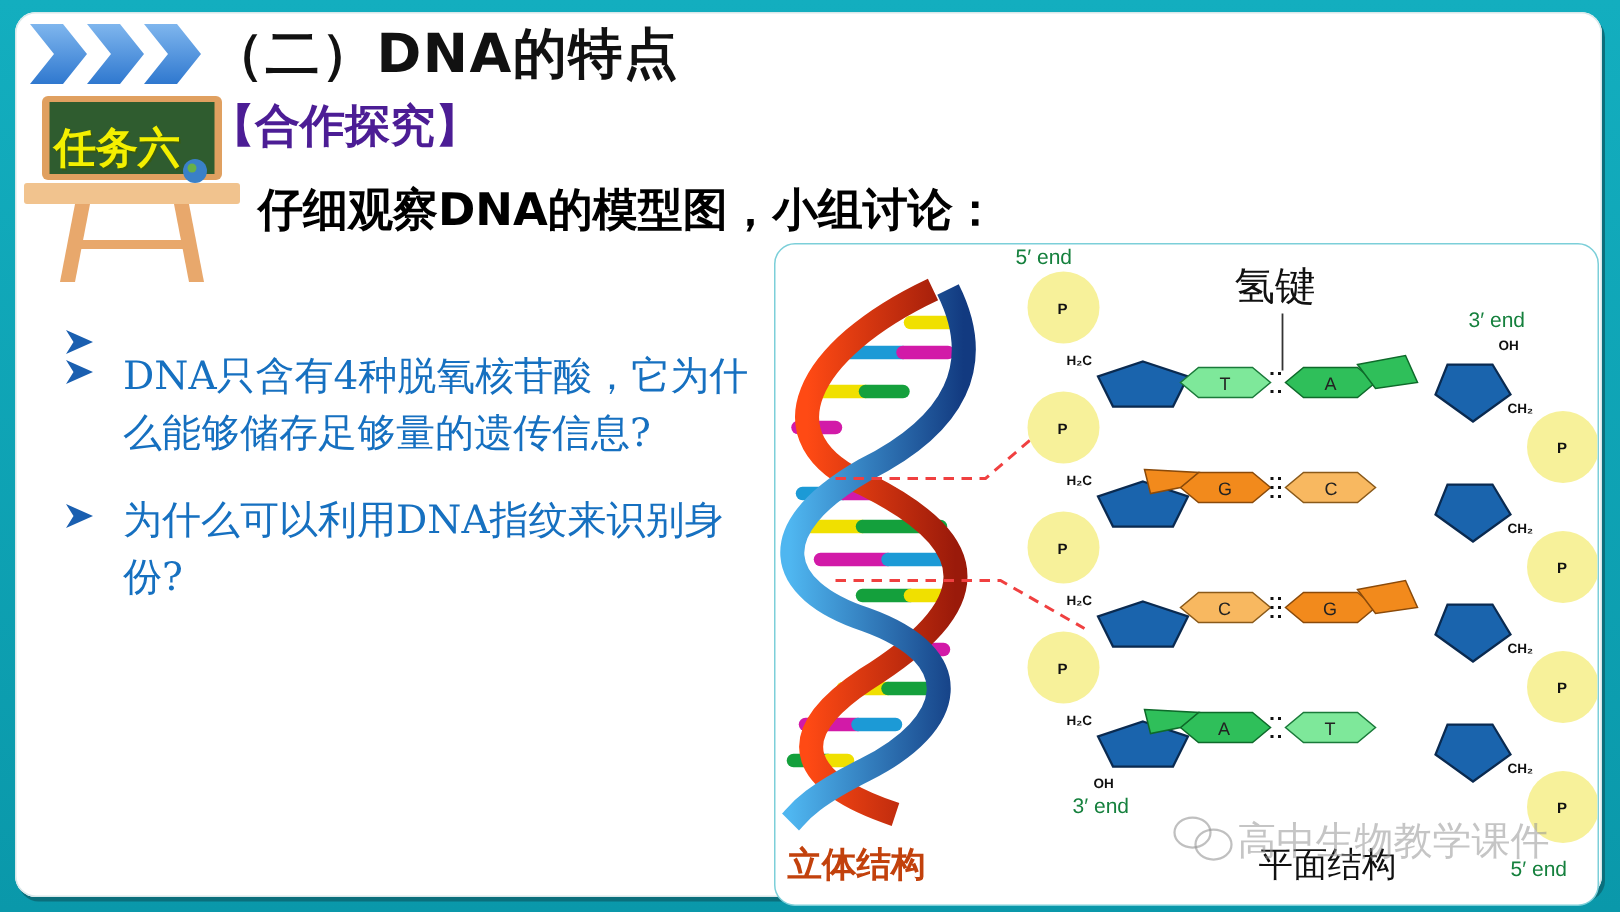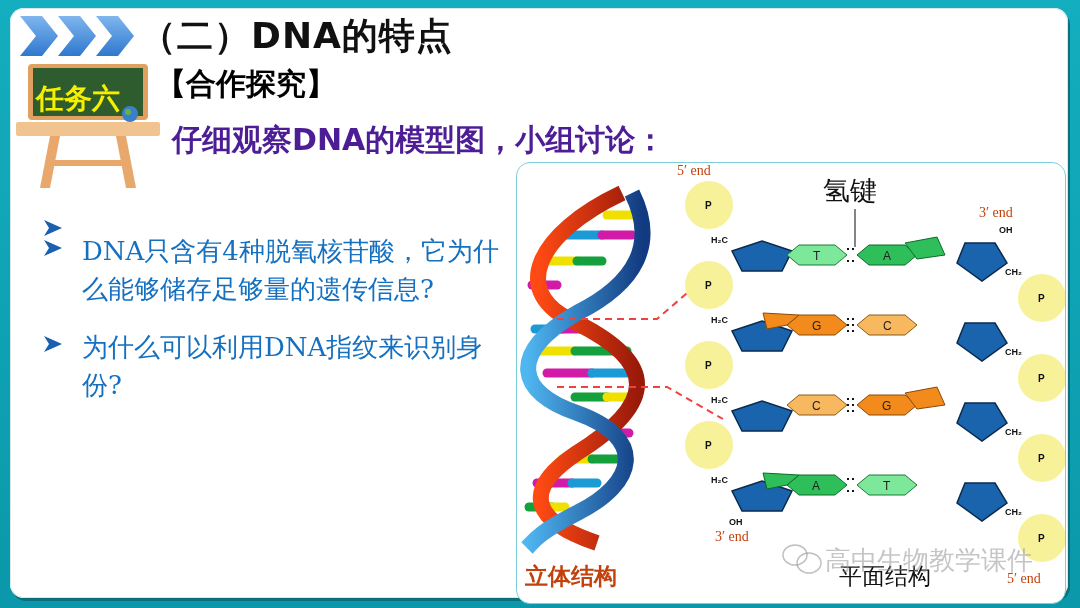--- a/index.html
+++ b/index.html
@@ -22,26 +22,26 @@
     position:absolute; left:140px; top:12px; font-size:36px; font-weight:bold;
     color:#111; letter-spacing:1px; white-space:nowrap;
   }
   .board { position:absolute; left:16px; top:62px; width:144px; height:126px; }
   .board-label {
     position:absolute; left:36px; top:80px; font-size:28px; font-weight:bold;
     color:#f4f000; letter-spacing:0px; white-space:nowrap;
     text-shadow:1px 1px 0 #3a5a10;
   }
   .section-tag {
-    position:absolute; left:156px; top:64px; font-size:30px; font-weight:bold;
-    color:#000000; white-space:nowrap;
+    position:absolute; left:140px; top:64px; font-size:30px; font-weight:bold;
+    color:#4c1d95; white-space:nowrap;
   }
   .instruction {
     position:absolute; left:172px; top:120px; font-size:30px; font-weight:bold;
-    color:#4c1d95; white-space:nowrap;
+    color:#000000; white-space:nowrap;
   }
   .questions { position:absolute; left:44px; top:212px; width:470px; }
   .q { position:relative; padding-left:38px; margin-bottom:20px; }
   .q .arrow {
     position:absolute; left:0; top:8px; width:18px; height:16px;
   }
   .q .text {
     font-family:"DejaVu Serif", serif; font-size:26px; line-height:38px;
     color:#1670c0; display:block; width:420px;
   }
@@ -53,21 +53,21 @@
   .diagram svg { position:absolute; left:0; top:0; }
   .lbl-3d {
     position:absolute; left:8px; top:398px; font-size:23px; font-weight:bold; color:#c2410c;
   }
   .lbl-flat {
     position:absolute; left:322px; top:398px; font-size:23px; font-weight:normal; color:#111;
   }
   .hbond-label {
     position:absolute; left:306px; top:10px; font-size:27px; color:#111; font-family:"DejaVu Serif", serif;
   }
-  .end { position:absolute; font-size:14px; color:#c2410c; font-family:Liberation Serif, serif; }
+  .end { position:absolute; font-size:14px; color:#15803d; font-family:Liberation Sans, sans-serif; }
   .watermark {
     position:absolute; left:264px; top:380px; font-size:26px; color:rgba(150,150,150,0.55);
     white-space:nowrap; font-family:"DejaVu Sans", sans-serif;
   }
   .watermark span { margin-left:44px; }
 </style>
 </head>
 <body>
 
 <div class="frame"></div>

